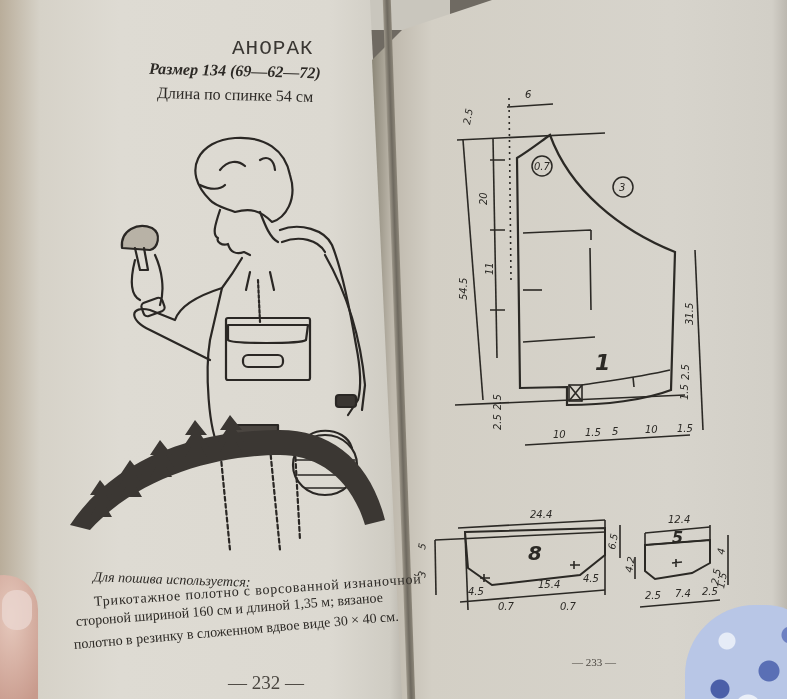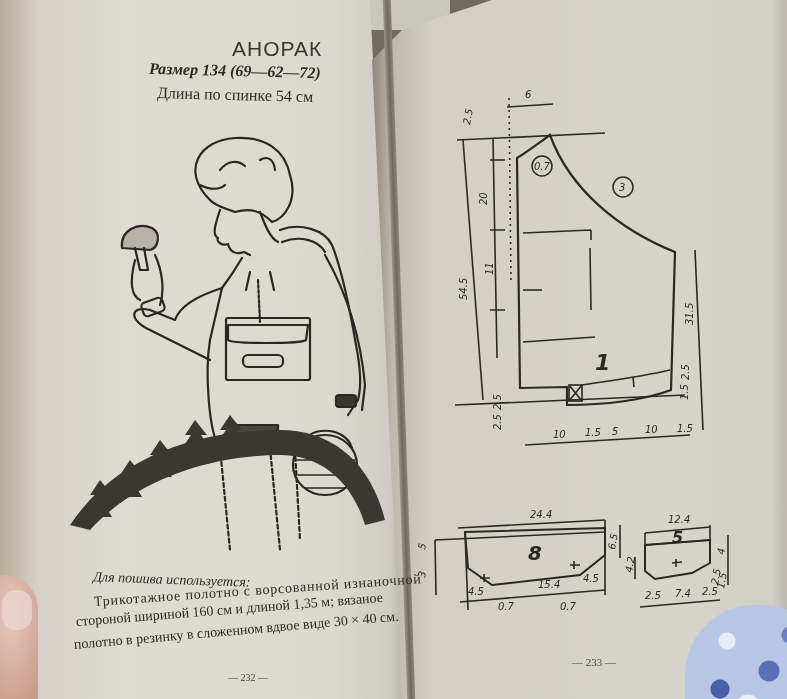--- a/index.html
+++ b/index.html
@@ -3,29 +3,29 @@
 <meta charset="utf-8">
 <style>
   html,body{margin:0;padding:0;}
   body{width:787px;height:699px;position:relative;overflow:hidden;background:#6f6a62;font-family:"Liberation Serif",serif;}
   .bg-top{position:absolute;left:300px;top:0;width:150px;height:30px;background:#c9c6bd;}
   .page{position:absolute;top:0;height:699px;}
   .page-left{left:0;width:405px;background:linear-gradient(90deg,#b9ad9a 0px,#d6d2c8 40px,#dedbd3 120px,#dcd9d1 330px,#cfccc3 390px,#b8b4ab 405px);clip-path:polygon(0 0,370px 0,405px 699px,0 699px);}
   .page-right{left:372px;width:415px;background:linear-gradient(90deg,#8c8778 0px,#bfb9ad 20px,#d3cfc5 60px,#d7d4cc 300px,#d2cfc7 400px,#bcb8b0 415px);clip-path:polygon(0 60px,30px 30px,120px 0,415px 0,415px 699px,30px 699px);}
   .gutter{position:absolute;left:395px;top:0;width:8px;height:699px;background:linear-gradient(90deg,#9d978a,#6e695f,#8d877a);transform:skewX(2deg);}
   .txt{position:absolute;color:#2d2a26;white-space:nowrap;}
-  .title{left:232px;top:37px;font-family:Liberation Sans, sans-serif;font-size:21px;letter-spacing:1px;color:#3a3733;}
+  .title{left:232px;top:37px;font-family:Liberation Mono, monospace;font-size:21px;letter-spacing:1px;color:#3a3733;}
   .size{left:149px;top:62px;font-style:italic;font-weight:bold;font-size:16px;transform:rotate(1.5deg);}
   .length{left:157px;top:86px;font-size:16px;transform:rotate(1.5deg);}
   .materials-h{left:93px;top:572px;font-style:italic;font-size:14px;transform:rotate(2deg);}
   .mat{font-size:14px;transform-origin:left center;}
   .mat1{left:94px;top:594px;transform:rotate(-4deg);letter-spacing:0.8px;}
   .mat2{left:76px;top:614px;transform:rotate(-4.5deg);}
   .mat3{left:74px;top:637px;transform:rotate(-5deg);}
-  .pnum{font-size:10px;color:#4a4640;}
+  .pnum{font-size:19px;color:#4a4640;}
   .pnum-l{left:228px;top:672px;}
   .pnum-r{left:572px;top:656px;font-size:11px;}
   .finger{position:absolute;left:-30px;top:575px;width:68px;height:140px;background:radial-gradient(ellipse at 60% 30%,#e6c9bd,#c89a8c 70%);border-radius:40px 40px 10px 10px;}
   .nail{position:absolute;left:2px;top:590px;width:30px;height:40px;background:#ead6cf;border-radius:14px;opacity:.8;}
   .fabric{position:absolute;left:685px;top:605px;width:140px;height:120px;border-radius:70px 60px 0 0;background:radial-gradient(circle at 30% 30%,#e6ecf7 0 8px,transparent 9px),radial-gradient(circle at 60% 55%,#5a6fb5 0 10px,transparent 11px),radial-gradient(circle at 25% 70%,#4b5fa8 0 9px,transparent 10px),radial-gradient(circle at 75% 25%,#6d80c2 0 8px,transparent 9px),radial-gradient(circle at 45% 85%,#e9eef8 0 12px,transparent 13px),#b8c6e6;}
   svg{position:absolute;overflow:visible;}
   .dim{font-family:"DejaVu Sans",sans-serif;font-style:italic;font-size:10px;fill:#2b2925;}
 </style>
 </head>
 <body>

